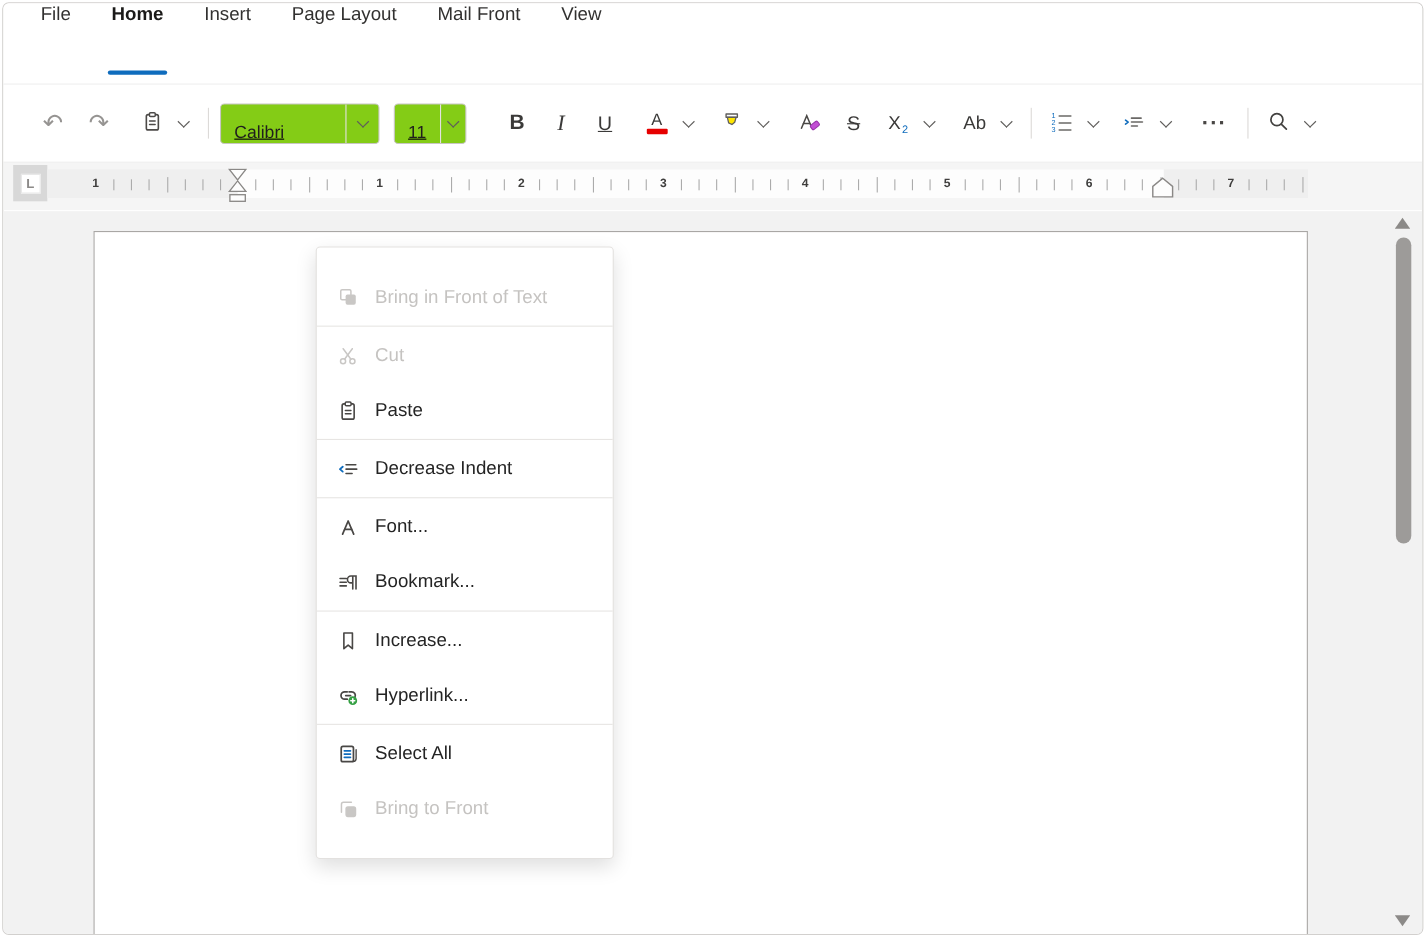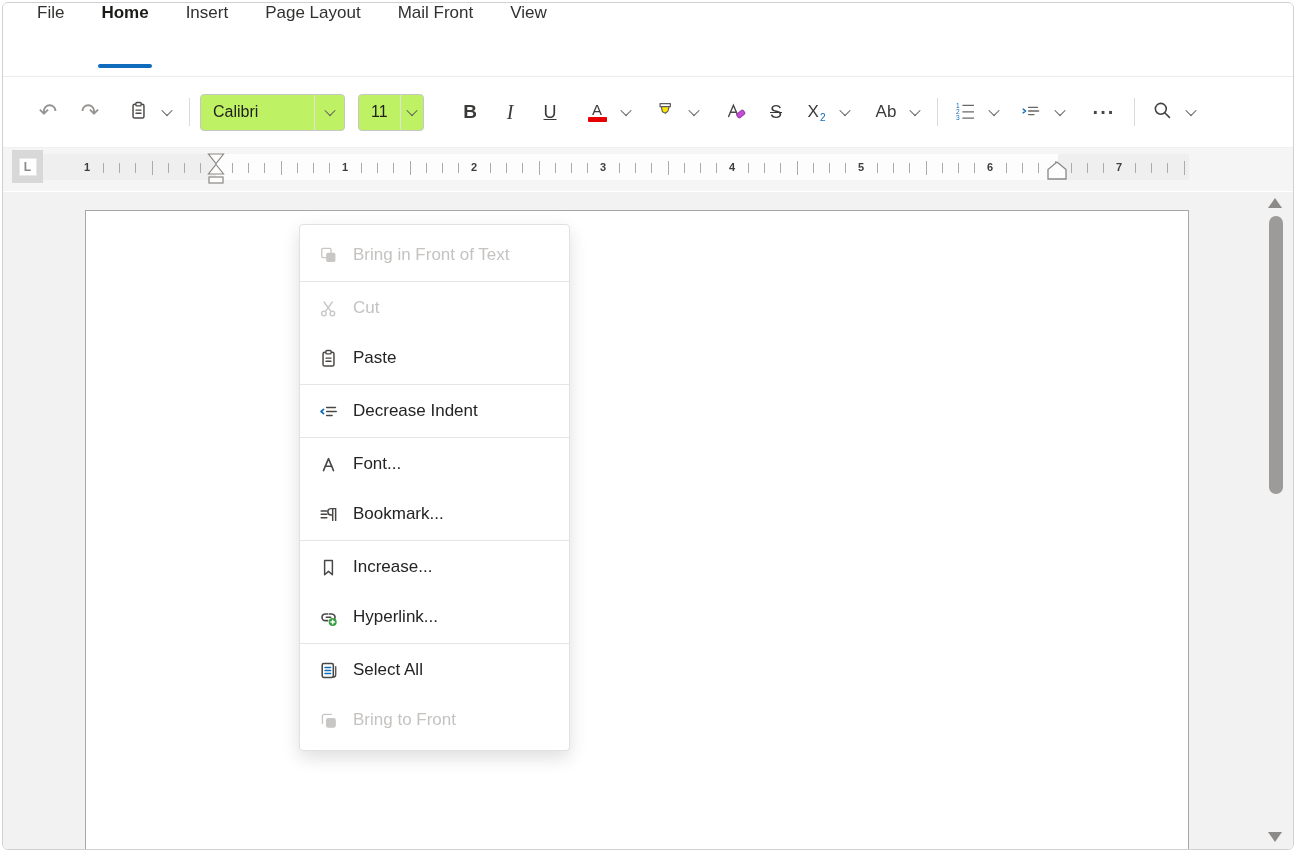--- a/index.html
+++ b/index.html
@@ -13,21 +13,21 @@
   .tab.active::after{content:"";position:absolute;left:-3px;right:-3px;bottom:8px;height:4px;border-radius:2px;background:var(--accent-blue,#0f6cbd);}
 
   
   .toolbar{height:70px;display:flex;align-items:center;padding-left:28px;background:#fff;}
   .tbtn{display:flex;flex-direction:column;align-items:center;justify-content:center;height:38px;min-width:34px;border:none;background:none;padding:0 3px;color:#3b3a39;cursor:pointer;}
   .tgroup{display:flex;align-items:center;}
   .tsep{width:1px;height:28px;background:#dcdad8;margin:0 10px;flex:none;}
   .chv{display:inline-block;width:8px;height:8px;border-right:1.6px solid #5f5d5b;border-bottom:1.6px solid #5f5d5b;transform:rotate(45deg) translate(-1px,-1px);}
   .chvbtn{width:24px;height:38px;display:flex;align-items:center;justify-content:center;border:none;background:none;cursor:pointer;}
   .glyph-disabled{font-size:22px;color:#969492;line-height:1;}
-  .combo{display:flex;align-items:center;height:37px;border:1px solid #c8c6c4;border-radius:4px;background:#bef264;overflow:hidden;}
+  .combo{display:flex;align-items:flex-end;height:37px;border:1px solid #c8c6c4;border-radius:4px;background:#84cc16;overflow:hidden;text-decoration:underline;}
   .combo .val{padding:0 12px;font-size:16px;color:#201f1e;flex:1;text-align:left;}
   .combo .cdiv{width:1px;height:36px;background:#e3e1df;}
   .combo .cbtn{width:29px;height:100%;display:flex;align-items:center;justify-content:center;border:none;background:none;cursor:pointer;}
   .t-bold{font-weight:700;font-size:19px;}
   .t-italic{font-family:"Liberation Serif",serif;font-style:italic;font-size:20px;}
   .t-underline{font-size:18px;text-decoration:underline;}
   .t-strike{font-size:18px;text-decoration:line-through;}
   .t-case{font-size:17px;}
   .t-more{font-size:20px;font-weight:700;letter-spacing:1px;color:#484644;}
   .fc-stack{display:flex;flex-direction:column;align-items:center;line-height:1;}
@@ -49,21 +49,21 @@
   
   .doc-area{position:absolute;left:0;right:0;top:189px;bottom:0;background:#f2f2f2;overflow:hidden;}
   .page{position:absolute;left:82px;top:18px;width:1104px;bottom:-2px;background:#fff;border:1px solid #a9a7a5;}
 
   
   .sb-up{position:absolute;right:11px;top:6px;width:0;height:0;border-left:7px solid transparent;border-right:7px solid transparent;border-bottom:10px solid #8c8a88;cursor:pointer;}
   .sb-thumb{position:absolute;right:10px;top:24px;width:14px;height:278px;background:#9d9b99;border-radius:7px;cursor:pointer;}
   .sb-down{position:absolute;right:11px;bottom:7px;width:0;height:0;border-left:7px solid transparent;border-right:7px solid transparent;border-top:10px solid #8c8a88;cursor:pointer;}
 
   
-  .context-menu{position:absolute;left:296px;top:32px;width:271px;background:#fff;border:1px solid #e3e1df;border-radius:4px;box-shadow:0 7px 18px rgba(0,0,0,.13);padding:5px 0;z-index:10;}
+  .context-menu{position:absolute;left:284px;top:32px;width:271px;background:#fff;border:1px solid #e3e1df;border-radius:4px;box-shadow:0 7px 18px rgba(0,0,0,.13);padding:20px 0;z-index:10;}
   .menu-item{height:50px;display:flex;align-items:center;padding:0 17px;gap:14px;font-size:17px;color:#242424;cursor:pointer;}
   .menu-item.disabled{color:#c5c3c1;cursor:default;}
   .mi-icon{width:22px;height:22px;flex:none;display:flex;align-items:center;justify-content:center;color:#494745;}
   .menu-item.disabled .mi-icon{color:#c9c7c5;}
   .menu-sep{height:1px;background:#e7e5e3;margin:1px 0;}
 </style>
 </head>
 <body>
 
 <div class="app">

